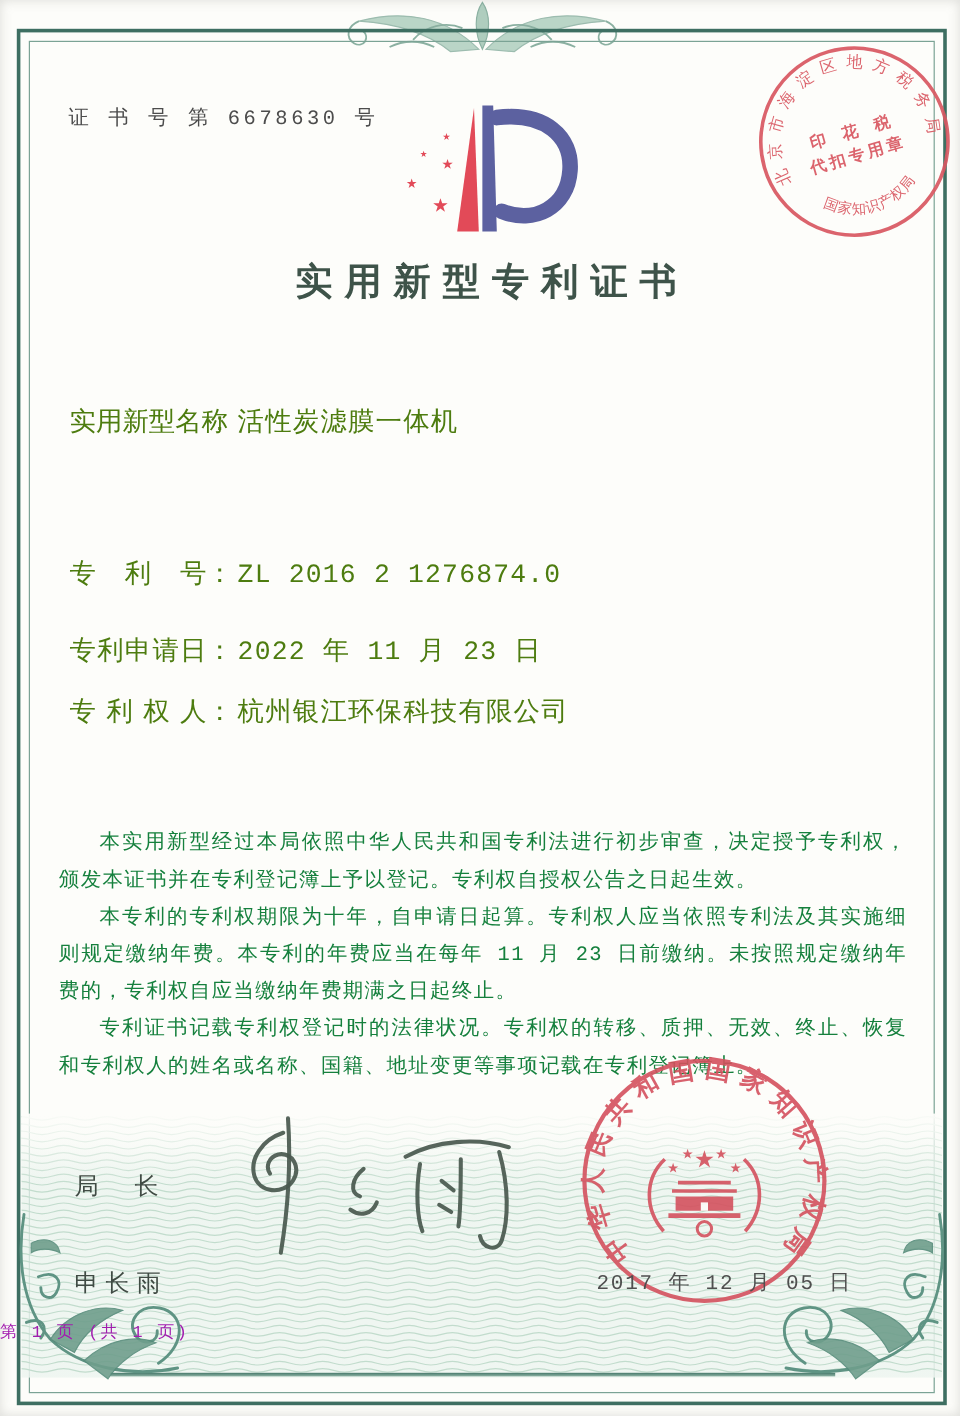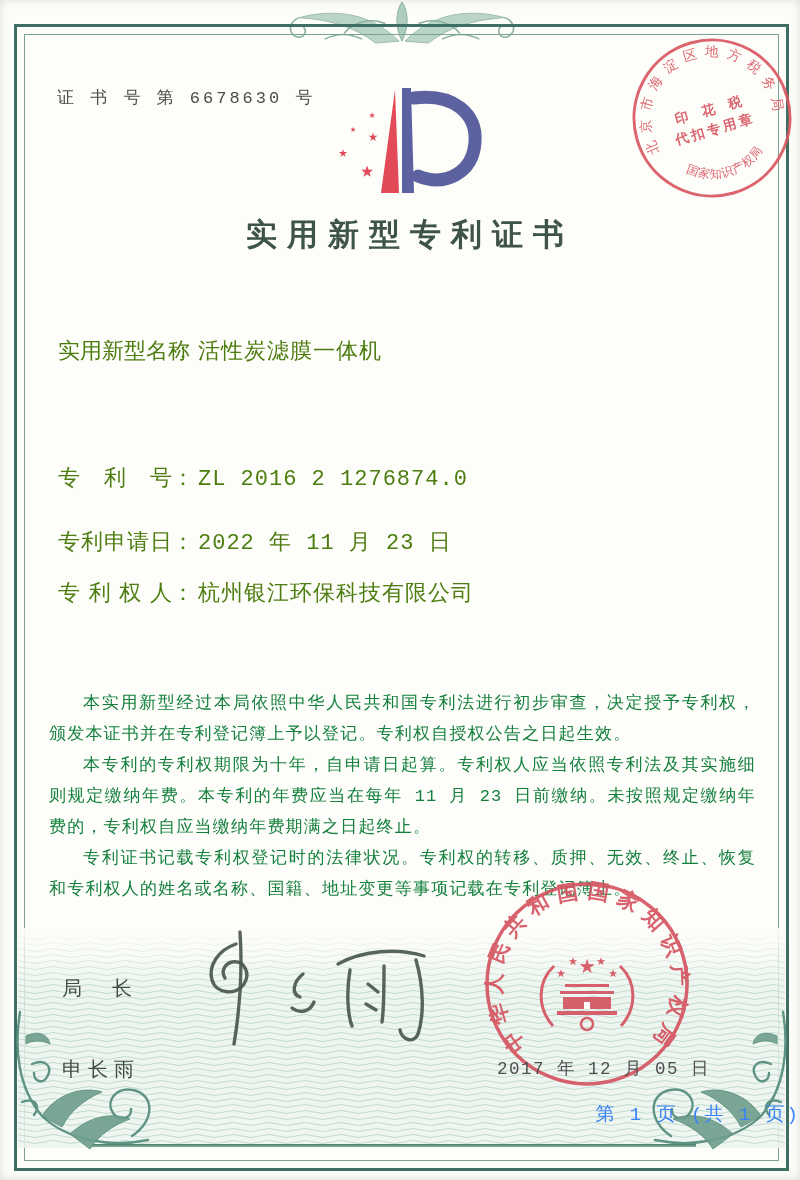--- a/index.html
+++ b/index.html
@@ -64,22 +64,22 @@
   .authority-seal text{fill:#d4515e;font-weight:700;}
   .arc-main{font-size:21px;letter-spacing:8px;}
   .emblem{stroke:#d4515e;fill:#d4515e;}
   .issue-date{position:absolute;left:497px;top:1056px;font-size:17.5px;letter-spacing:1.5px;color:#4f4f4f;z-index:3;}
   .tax-seal{position:absolute;left:628px;top:34px;width:168px;height:168px;transform:rotate(-16deg);opacity:.92;}
   .tax-seal text{fill:#d95862;}
   .tax-arc-top{font-size:13.5px;letter-spacing:7.5px;}
   .tax-arc-bottom{font-size:12px;letter-spacing:0.5px;}
   .tax-center{font-size:13.5px;letter-spacing:3px;font-weight:700;}
   
-  .footer{position:absolute;left:0;right:0;top:1101px;text-align:right;
-    font-size:19px;letter-spacing:2px;color:#3b82f6;z-index:3;}
+  .footer{position:absolute;left:0;right:0;top:1101px;text-align:left;
+    font-size:14px;letter-spacing:2px;color:#a21caf;z-index:3;}
   .z2{z-index:2;}
 </style>
 </head>
 <body>
 
 <div class="page">
 
   <svg class="top-ornament" viewBox="0 0 238 48">
     <path class="leaf" d="M119 42 C112 28 112 12 119 2 C126 12 126 28 119 42 Z"></path>
     <path class="leaf" d="M116 42 C88 14 52 8 14 18 C46 20 72 28 92 44 Z" opacity=".85"></path>

